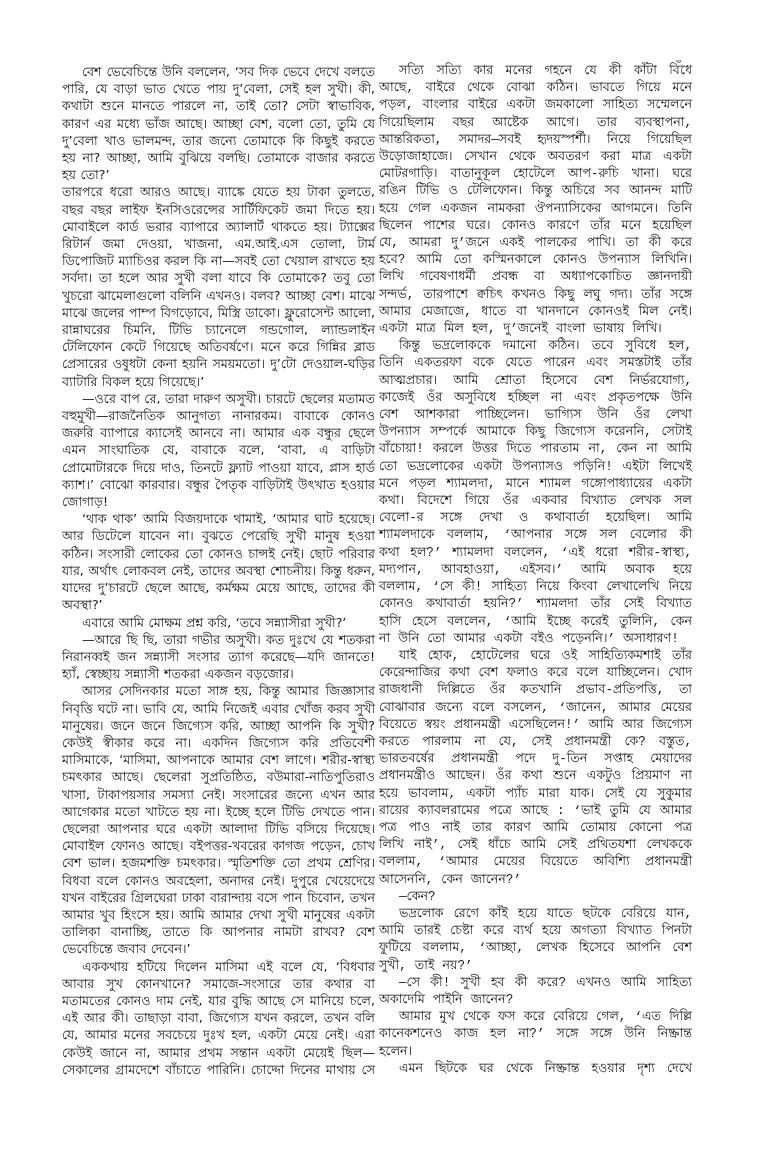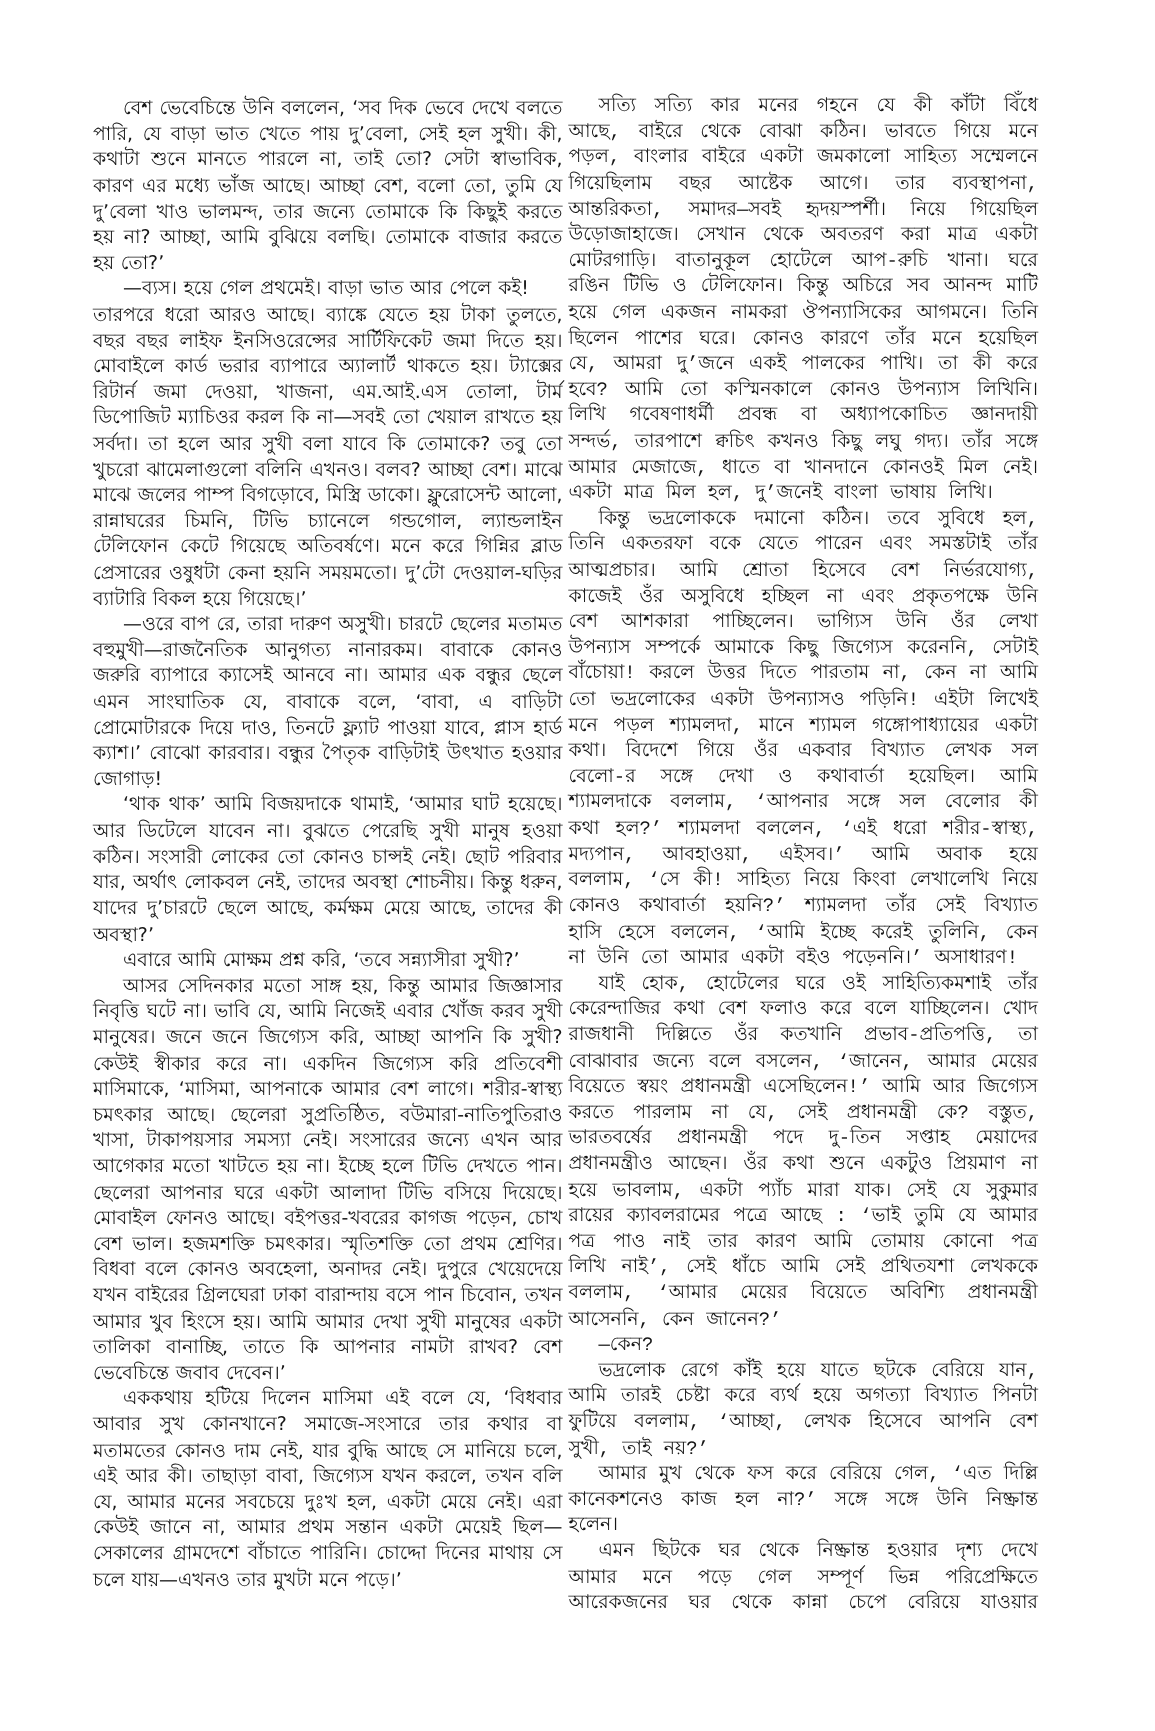--- a/index.html
+++ b/index.html
@@ -45,34 +45,35 @@
     color: #151515;
   }
 </style>
 </head>
 <body>
 
 <div class="page">
 
   <div class="text-column col-left">
     <p class="para indent">বেশ ভেবেচিন্তে উনি বললেন, ‘সব দিক ভেবে দেখে বলতে পারি, যে বাড়া ভাত খেতে পায় দু’বেলা, সেই হল সুখী। কী, কথাটা শুনে মানতে পারলে না, তাই তো? সেটা স্বাভাবিক, কারণ এর মধ্যে ভাঁজ আছে। আচ্ছা বেশ, বলো তো, তুমি যে দু’বেলা খাও ভালমন্দ, তার জন্যে তোমাকে কি কিছুই করতে হয় না? আচ্ছা, আমি বুঝিয়ে বলছি। তোমাকে বাজার করতে হয় তো?’</p>
-    <p class="para indent">—ব্যস। হয়ে গেল প্রথমেই। বাড়া ভাত আর পেলে কই!</p>
     <p class="para">তারপরে ধরো আরও আছে। ব্যাঙ্কে যেতে হয় টাকা তুলতে, বছর বছর লাইফ ইনসিওরেন্সের সার্টিফিকেট জমা দিতে হয়। মোবাইলে কার্ড ভরার ব্যাপারে অ্যালার্ট থাকতে হয়। ট্যাক্সের রিটার্ন জমা দেওয়া, খাজনা, এম.আই.এস তোলা, টার্ম ডিপোজিট ম্যাচিওর করল কি না—সবই তো খেয়াল রাখতে হয় সর্বদা। তা হলে আর সুখী বলা যাবে কি তোমাকে? তবু তো খুচরো ঝামেলাগুলো বলিনি এখনও। বলব? আচ্ছা বেশ। মাঝে মাঝে জলের পাম্প বিগড়োবে, মিস্ত্রি ডাকো। ফ্লুরোসেন্ট আলো, রান্নাঘরের চিমনি, টিভি চ্যানেলে গন্ডগোল, ল্যান্ডলাইন টেলিফোন কেটে গিয়েছে অতিবর্ষণে। মনে করে গিন্নির ব্লাড প্রেসারের ওষুধটা কেনা হয়নি সময়মতো। দু’টো দেওয়াল-ঘড়ির ব্যাটারি বিকল হয়ে গিয়েছে।’</p>
     <p class="para indent">—ওরে বাপ রে, তারা দারুণ অসুখী। চারটে ছেলের মতামত বহুমুখী—রাজনৈতিক আনুগত্য নানারকম। বাবাকে কোনও জরুরি ব্যাপারে ক্যাসেই আনবে না। আমার এক বন্ধুর ছেলে এমন সাংঘাতিক যে, বাবাকে বলে, ‘বাবা, এ বাড়িটা প্রোমোটারকে দিয়ে দাও, তিনটে ফ্ল্যাট পাওয়া যাবে, প্লাস হার্ড ক্যাশ।’ বোঝো কারবার। বন্ধুর পৈতৃক বাড়িটাই উৎখাত হওয়ার জোগাড়!</p>
     <p class="para indent">‘থাক থাক’ আমি বিজয়দাকে থামাই, ‘আমার ঘাট হয়েছে। আর ডিটেলে যাবেন না। বুঝতে পেরেছি সুখী মানুষ হওয়া কঠিন। সংসারী লোকের তো কোনও চান্সই নেই। ছোট পরিবার যার, অর্থাৎ লোকবল নেই, তাদের অবস্থা শোচনীয়। কিন্তু ধরুন, যাদের দু’চারটে ছেলে আছে, কর্মক্ষম মেয়ে আছে, তাদের কী অবস্থা?’</p>
     <p class="para indent">এবারে আমি মোক্ষম প্রশ্ন করি, ‘তবে সন্ন্যাসীরা সুখী?’</p>
+    <p class="para indent">—আরে ছি ছি, তারা গভীর অসুখী। কত দুঃখে যে শতকরা নিরানব্বই জন সন্ন্যাসী সংসার ত্যাগ করেছে—যদি জানতে! হ্যাঁ, স্বেচ্ছায় সন্ন্যাসী শতকরা একজন বড়জোর।</p>
     <p class="para indent">আসর সেদিনকার মতো সাঙ্গ হয়, কিন্তু আমার জিজ্ঞাসার নিবৃত্তি ঘটে না। ভাবি যে, আমি নিজেই এবার খোঁজ করব সুখী মানুষের। জনে জনে জিগ্যেস করি, আচ্ছা আপনি কি সুখী? কেউই স্বীকার করে না। একদিন জিগ্যেস করি প্রতিবেশী মাসিমাকে, ‘মাসিমা, আপনাকে আমার বেশ লাগে। শরীর-স্বাস্থ্য চমৎকার আছে। ছেলেরা সুপ্রতিষ্ঠিত, বউমারা-নাতিপুতিরাও খাসা, টাকাপয়সার সমস্যা নেই। সংসারের জন্যে এখন আর আগেকার মতো খাটতে হয় না। ইচ্ছে হলে টিভি দেখতে পান। ছেলেরা আপনার ঘরে একটা আলাদা টিভি বসিয়ে দিয়েছে। মোবাইল ফোনও আছে। বইপত্তর-খবরের কাগজ পড়েন, চোখ বেশ ভাল। হজমশক্তি চমৎকার। স্মৃতিশক্তি তো প্রথম শ্রেণির। বিধবা বলে কোনও অবহেলা, অনাদর নেই। দুপুরে খেয়েদেয়ে যখন বাইরের গ্রিলঘেরা ঢাকা বারান্দায় বসে পান চিবোন, তখন আমার খুব হিংসে হয়। আমি আমার দেখা সুখী মানুষের একটা তালিকা বানাচ্ছি, তাতে কি আপনার নামটা রাখব? বেশ ভেবেচিন্তে জবাব দেবেন।’</p>
     <p class="para indent">এককথায় হটিয়ে দিলেন মাসিমা এই বলে যে, ‘বিধবার আবার সুখ কোনখানে? সমাজে-সংসারে তার কথার বা মতামতের কোনও দাম নেই, যার বুদ্ধি আছে সে মানিয়ে চলে, এই আর কী। তাছাড়া বাবা, জিগ্যেস যখন করলে, তখন বলি যে, আমার মনের সবচেয়ে দুঃখ হল, একটা মেয়ে নেই। এরা কেউই জানে না, আমার প্রথম সন্তান একটা মেয়েই ছিল—সেকালের গ্রামদেশে বাঁচাতে পারিনি। চোদ্দো দিনের মাথায় সে চলে যায়—এখনও তার মুখটা মনে পড়ে।’</p>
   </div>
 
   <div class="text-column col-right">
     <p class="para indent">সত্যি সত্যি কার মনের গহনে যে কী কাঁটা বিঁধে আছে, বাইরে থেকে বোঝা কঠিন। ভাবতে গিয়ে মনে পড়ল, বাংলার বাইরে একটা জমকালো সাহিত্য সম্মেলনে গিয়েছিলাম বছর আষ্টেক আগে। তার ব্যবস্থাপনা, আন্তরিকতা, সমাদর—সবই হৃদয়স্পর্শী। নিয়ে গিয়েছিল উড়োজাহাজে। সেখান থেকে অবতরণ করা মাত্র একটা মোটরগাড়ি। বাতানুকূল হোটেলে আপ-রুচি খানা। ঘরে রঙিন টিভি ও টেলিফোন। কিন্তু অচিরে সব আনন্দ মাটি হয়ে গেল একজন নামকরা ঔপন্যাসিকের আগমনে। তিনি ছিলেন পাশের ঘরে। কোনও কারণে তাঁর মনে হয়েছিল যে, আমরা দু’জনে একই পালকের পাখি। তা কী করে হবে? আমি তো কস্মিনকালে কোনও উপন্যাস লিখিনি। লিখি গবেষণাধর্মী প্রবন্ধ বা অধ্যাপকোচিত জ্ঞানদায়ী সন্দর্ভ, তারপাশে ক্বচিৎ কখনও কিছু লঘু গদ্য। তাঁর সঙ্গে আমার মেজাজে, ধাতে বা খানদানে কোনওই মিল নেই। একটা মাত্র মিল হল, দু’জনেই বাংলা ভাষায় লিখি।</p>
     <p class="para indent">কিন্তু ভদ্রলোককে দমানো কঠিন। তবে সুবিধে হল, তিনি একতরফা বকে যেতে পারেন এবং সমস্তটাই তাঁর আত্মপ্রচার। আমি শ্রোতা হিসেবে বেশ নির্ভরযোগ্য, কাজেই ওঁর অসুবিধে হচ্ছিল না এবং প্রকৃতপক্ষে উনি বেশ আশকারা পাচ্ছিলেন। ভাগ্যিস উনি ওঁর লেখা উপন্যাস সম্পর্কে আমাকে কিছু জিগ্যেস করেননি, সেটাই বাঁচোয়া! করলে উত্তর দিতে পারতাম না, কেন না আমি তো ভদ্রলোকের একটা উপন্যাসও পড়িনি! এইটা লিখেই মনে পড়ল শ্যামলদা, মানে শ্যামল গঙ্গোপাধ্যায়ের একটা কথা। বিদেশে গিয়ে ওঁর একবার বিখ্যাত লেখক সল বেলো-র সঙ্গে দেখা ও কথাবার্তা হয়েছিল। আমি শ্যামলদাকে বললাম, ‘আপনার সঙ্গে সল বেলোর কী কথা হল?’ শ্যামলদা বললেন, ‘এই ধরো শরীর-স্বাস্থ্য, মদ্যপান, আবহাওয়া, এইসব।’ আমি অবাক হয়ে বললাম, ‘সে কী! সাহিত্য নিয়ে কিংবা লেখালেখি নিয়ে কোনও কথাবার্তা হয়নি?’ শ্যামলদা তাঁর সেই বিখ্যাত হাসি হেসে বললেন, ‘আমি ইচ্ছে করেই তুলিনি, কেন না উনি তো আমার একটা বইও পড়েননি।’ অসাধারণ!</p>
     <p class="para indent">যাই হোক, হোটেলের ঘরে ওই সাহিত্যিকমশাই তাঁর কেরেন্দাজির কথা বেশ ফলাও করে বলে যাচ্ছিলেন। খোদ রাজধানী দিল্লিতে ওঁর কতখানি প্রভাব-প্রতিপত্তি, তা বোঝাবার জন্যে বলে বসলেন, ‘জানেন, আমার মেয়ের বিয়েতে স্বয়ং প্রধানমন্ত্রী এসেছিলেন!’ আমি আর জিগ্যেস করতে পারলাম না যে, সেই প্রধানমন্ত্রী কে? বস্তুত, ভারতবর্ষের প্রধানমন্ত্রী পদে দু-তিন সপ্তাহ মেয়াদের প্রধানমন্ত্রীও আছেন। ওঁর কথা শুনে একটুও প্রিয়মাণ না হয়ে ভাবলাম, একটা প্যাঁচ মারা যাক। সেই যে সুকুমার রায়ের ক্যাবলরামের পত্রে আছে : ‘ভাই তুমি যে আমার পত্র পাও নাই তার কারণ আমি তোমায় কোনো পত্র লিখি নাই’, সেই ধাঁচে আমি সেই প্রথিতযশা লেখককে বললাম, ‘আমার মেয়ের বিয়েতে অবিশ্যি প্রধানমন্ত্রী আসেননি, কেন জানেন?’</p>
     <p class="para indent">—কেন?</p>
     <p class="para indent">ভদ্রলোক রেগে কাঁই হয়ে যাতে ছটকে বেরিয়ে যান, আমি তারই চেষ্টা করে ব্যর্থ হয়ে অগত্যা বিখ্যাত পিনটা ফুটিয়ে বললাম, ‘আচ্ছা, লেখক হিসেবে আপনি বেশ সুখী, তাই নয়?’</p>
+    <p class="para indent">—সে কী! সুখী হব কী করে? এখনও আমি সাহিত্য অকাদেমি পাইনি জানেন?</p>
     <p class="para indent">আমার মুখ থেকে ফস করে বেরিয়ে গেল, ‘এত দিল্লি কানেকশনেও কাজ হল না?’ সঙ্গে সঙ্গে উনি নিষ্ক্রান্ত হলেন।</p>
     <p class="para indent">এমন ছিটকে ঘর থেকে নিষ্ক্রান্ত হওয়ার দৃশ্য দেখে আমার মনে পড়ে গেল সম্পূর্ণ ভিন্ন পরিপ্রেক্ষিতে আরেকজনের ঘর থেকে কান্না চেপে বেরিয়ে যাওয়ার ঘটনা। সেটা হল ১৯৯৯ সাল। আমেরিকার টেক্সাসের অন্তর্গত আর্ভিং শহরে কয়েকজন সাহিত্য-সংস্কৃতিমনস্ক বঙ্গসন্তান এক হয়ে বাংলা ভাষার সংরক্ষণ আর প্রসারের জন্যে কাজ করছিলেন। যাকে বলে ডায়াস্পোরা—ওখানে তারই প্রতিফলন। উদ্যোক্তাদের মধ্যে</p>
   </div>
 
   <div class="page-number">৩২</div>
 
 </div>
 
 </body></html>

